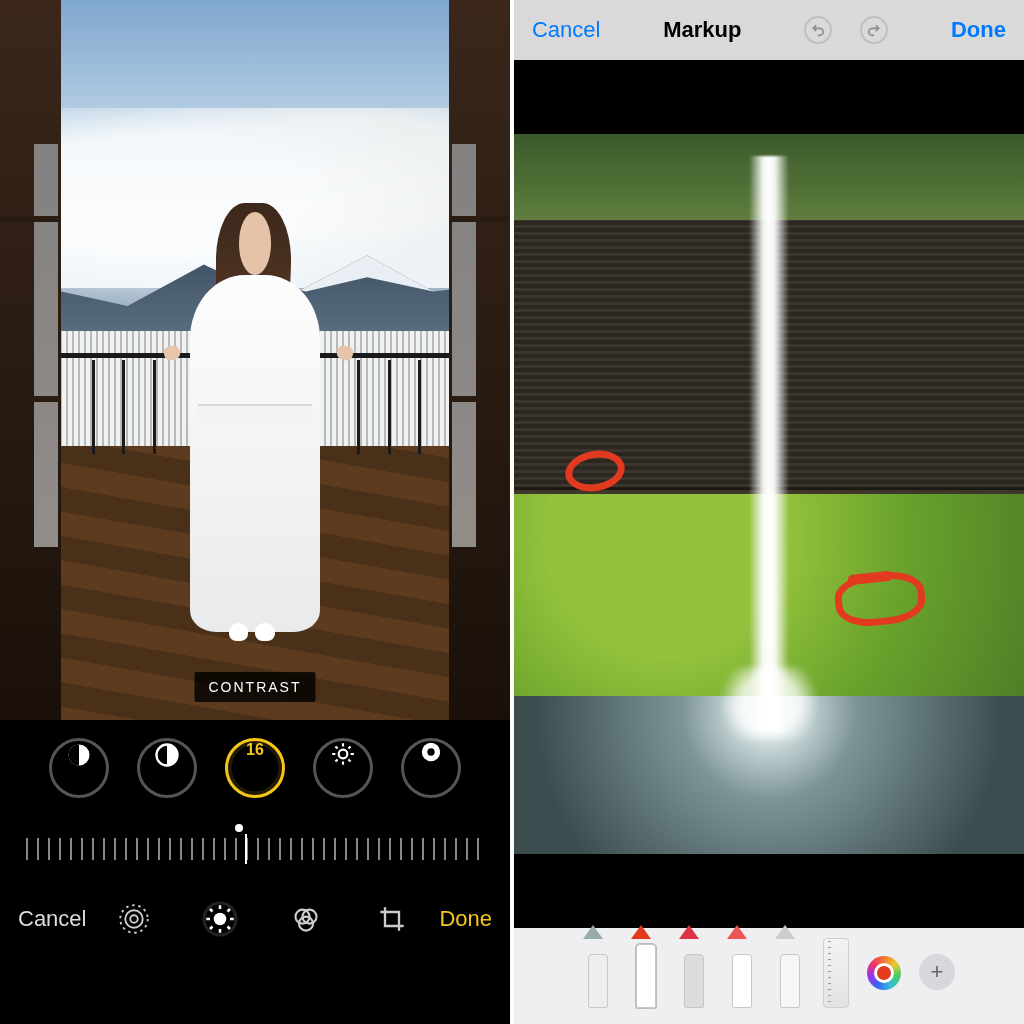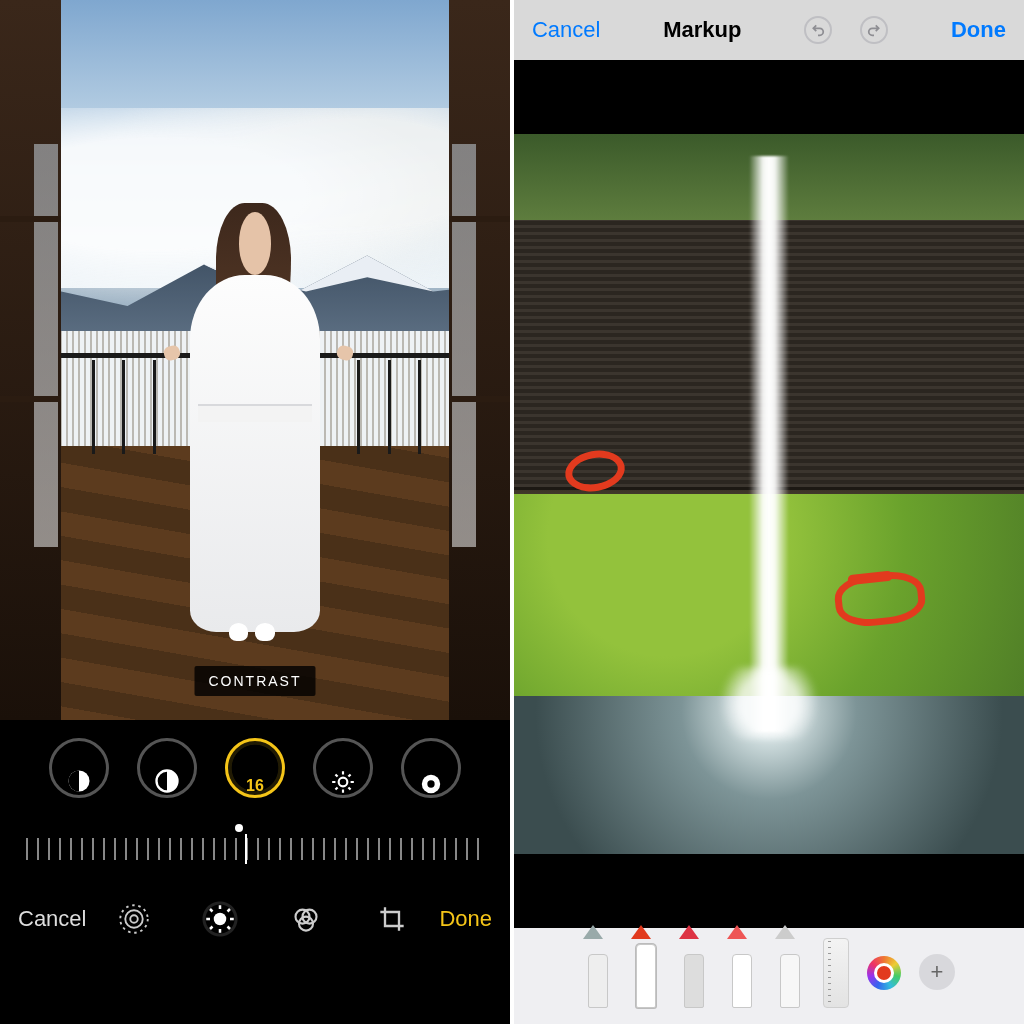--- a/index.html
+++ b/index.html
@@ -79,31 +79,31 @@
     background:linear-gradient(#3d281c,#5c3d29);
     border-radius:46% 46% 60% 40% / 40% 40% 80% 60%;}
   .arm { position:absolute; top:34%; width:10%; height:3.2%;
     background:#e6c5aa; border-radius:6px;}
   .arm.l { left:-6%; transform:rotate(-16deg);}
   .arm.r { right:-10%; transform:rotate(16deg);}
   .slipper { position:absolute; bottom:0; width:12%; height:4%; background:#fff;
     border-radius:50% 50% 40% 40%;}
   .slipper.l{ left:34%;} .slipper.r{ left:50%;}
   .contrast-pill {
-    position:absolute; left:50%; bottom:24px; transform:translateX(-50%);
+    position:absolute; left:50%; bottom:18px; transform:translateX(-50%);
     background:#000c; color:#fff; letter-spacing:2px; font-size:14px;
     padding:7px 14px; border-radius:2px;
   }
   
   .adjust-row {
     height:96px; display:flex; align-items:center; justify-content:center; gap:28px;
   }
   .adj-btn {
     width:60px; height:60px; border-radius:50%; border:3px solid #555;
-    display:flex; align-items:flex-end; justify-content:center; color:#fff;
+    display:flex; align-items:flex-start; justify-content:center; color:#fff;
     position:relative;
   }
   .adj-btn.active { border-color:#f5c518; color:#f5c518; font-size:16px; font-weight:600;
     background:radial-gradient(circle,#0000 60%,#f5c51822 62%);}
   .slider-area { height:60px; position:relative; }
   .ticks { position:absolute; left:26px; right:26px; top:22px; height:22px;
     background:repeating-linear-gradient(90deg,#888 0 2px,#0000 2px 11px);}
   .slider-dot { position:absolute; top:8px; left:46%; width:8px; height:8px; background:#fff; border-radius:50%;}
   .slider-cursor { position:absolute; top:18px; left:48%; width:2px; height:30px; background:#fff;}
   .bottom-bar {

